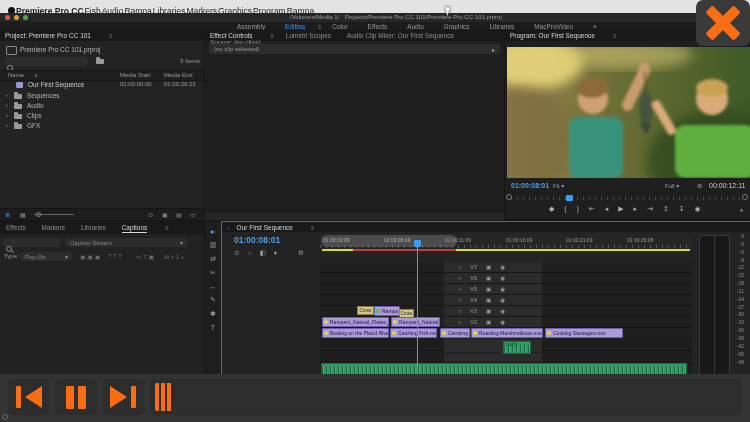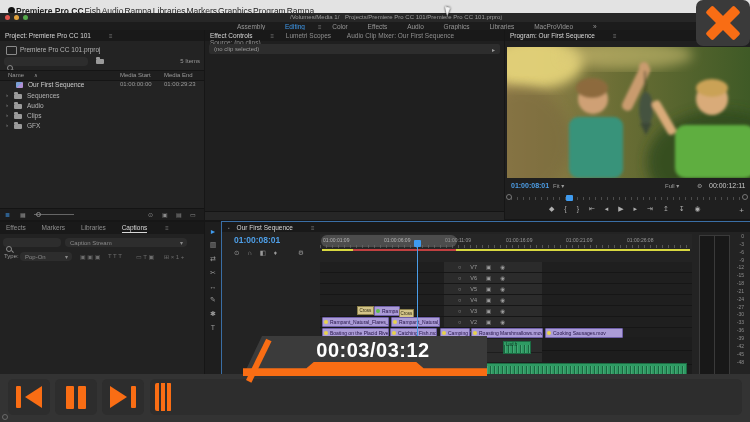--- a/index.html
+++ b/index.html
@@ -388,26 +388,20 @@
 -42
 -45
 -48</div>
   </div>
 
   <div class="abs" style="left:696px;top:0;width:54px;height:46px;background:#3a3a3a;border-radius:7px;z-index:20;">
     <div class="abs orange" style="left:7px;top:18px;width:40px;height:10px;border-radius:2px;transform:rotate(45deg);"></div>
     <div class="abs orange" style="left:7px;top:18px;width:40px;height:10px;border-radius:2px;transform:rotate(-45deg);"></div>
   </div>
 
-  <div class="abs" style="left:243px;top:336px;width:244px;height:40px;z-index:15;">
-    <div class="abs" style="left:0;top:0;width:244px;height:40px;background:#3b3b3b;clip-path:polygon(19px 0,100% 0,100% 100%,0 100%);"></div>
-    <div class="abs orange" style="left:3px;top:-2px;width:6px;height:46px;transform:rotate(26deg);transform-origin:bottom left;"></div>
-    <div class="abs orange" style="left:0;top:26px;width:244px;height:14px;clip-path:polygon(0 45%,26% 45%,29% 0,71% 0,74% 45%,100% 45%,100% 100%,0 100%);"></div>
-    <div class="abs nw" style="left:20px;top:3px;width:220px;text-align:center;font-size:20px;font-weight:bold;color:#fff;letter-spacing:.5px;">00:03/03:12</div>
-  </div>
 
   <div class="abs" style="left:0;top:374px;width:750px;height:48px;background:#333;z-index:14;">
     <span class="abs" style="left:2px;bottom:2px;width:4px;height:4px;border:1px solid #6a6a6a;border-radius:50%;"></span>
     <div class="obtn" style="left:8px;top:5px;width:42px;height:36px;">
       <span style="width:5px;height:22px;background:#f96d14;border-radius:1px;"></span>
       <span style="width:0;height:0;border-top:11px solid transparent;border-bottom:11px solid transparent;border-right:17px solid #f96d14;"></span>
     </div>
     <div class="obtn" style="left:55px;top:5px;width:42px;height:36px;">
       <span style="width:8px;height:23px;background:#f96d14;border-radius:1px;"></span>
       <span style="width:8px;height:23px;background:#f96d14;border-radius:1px;"></span>

